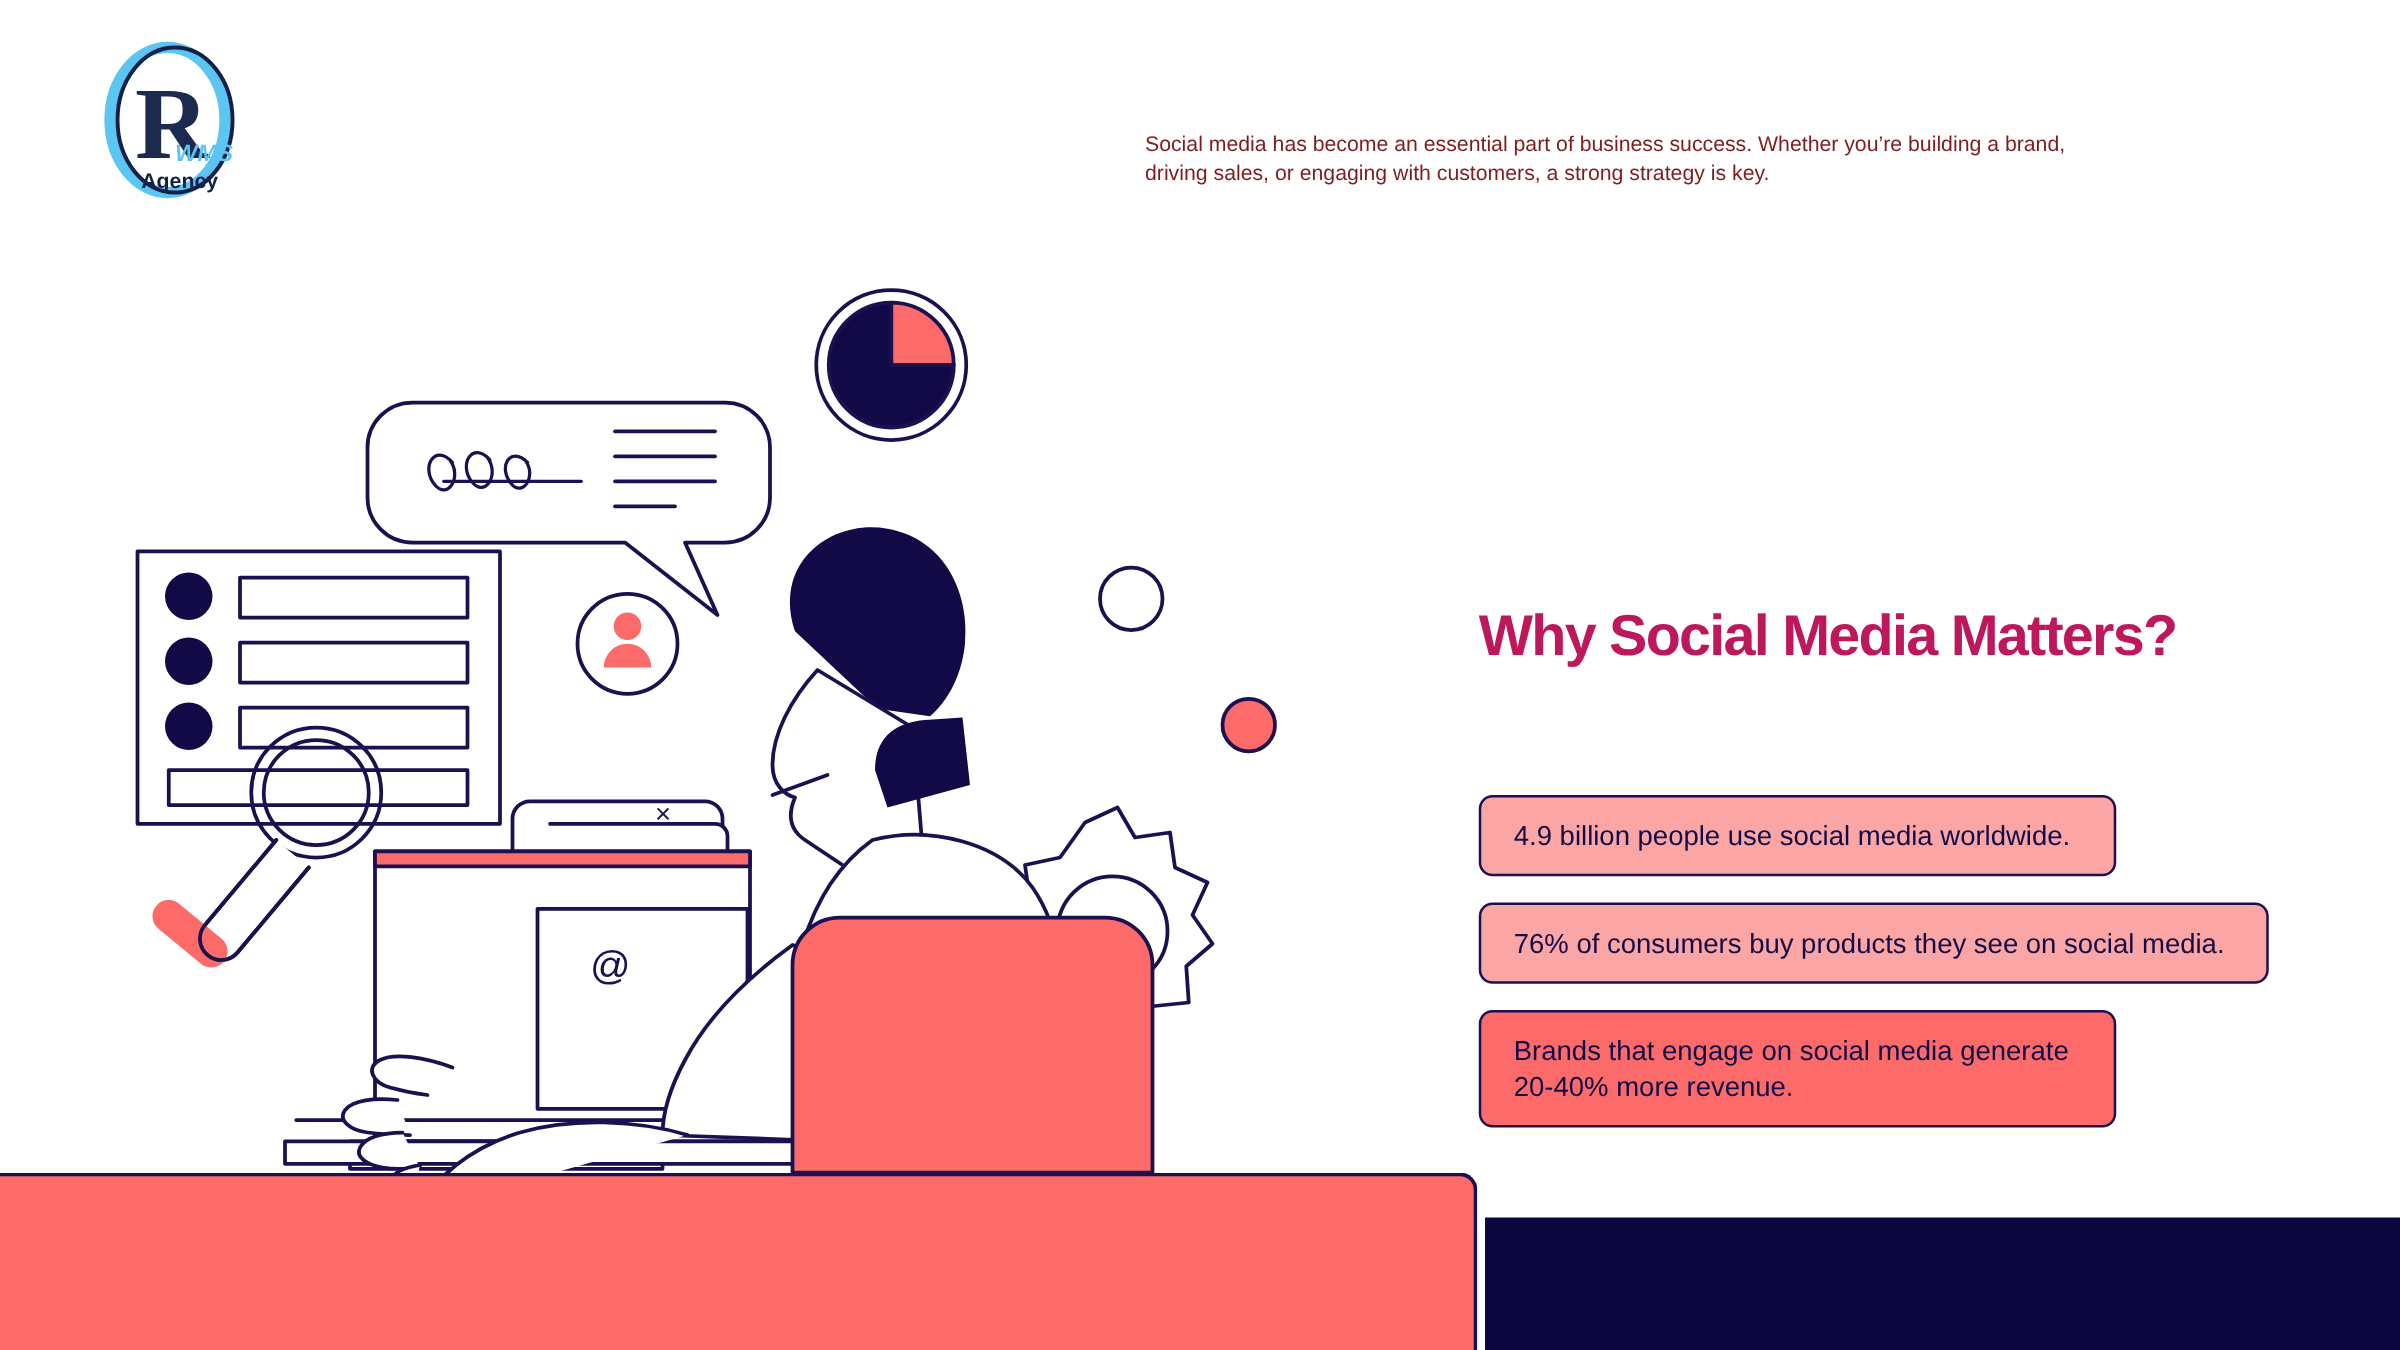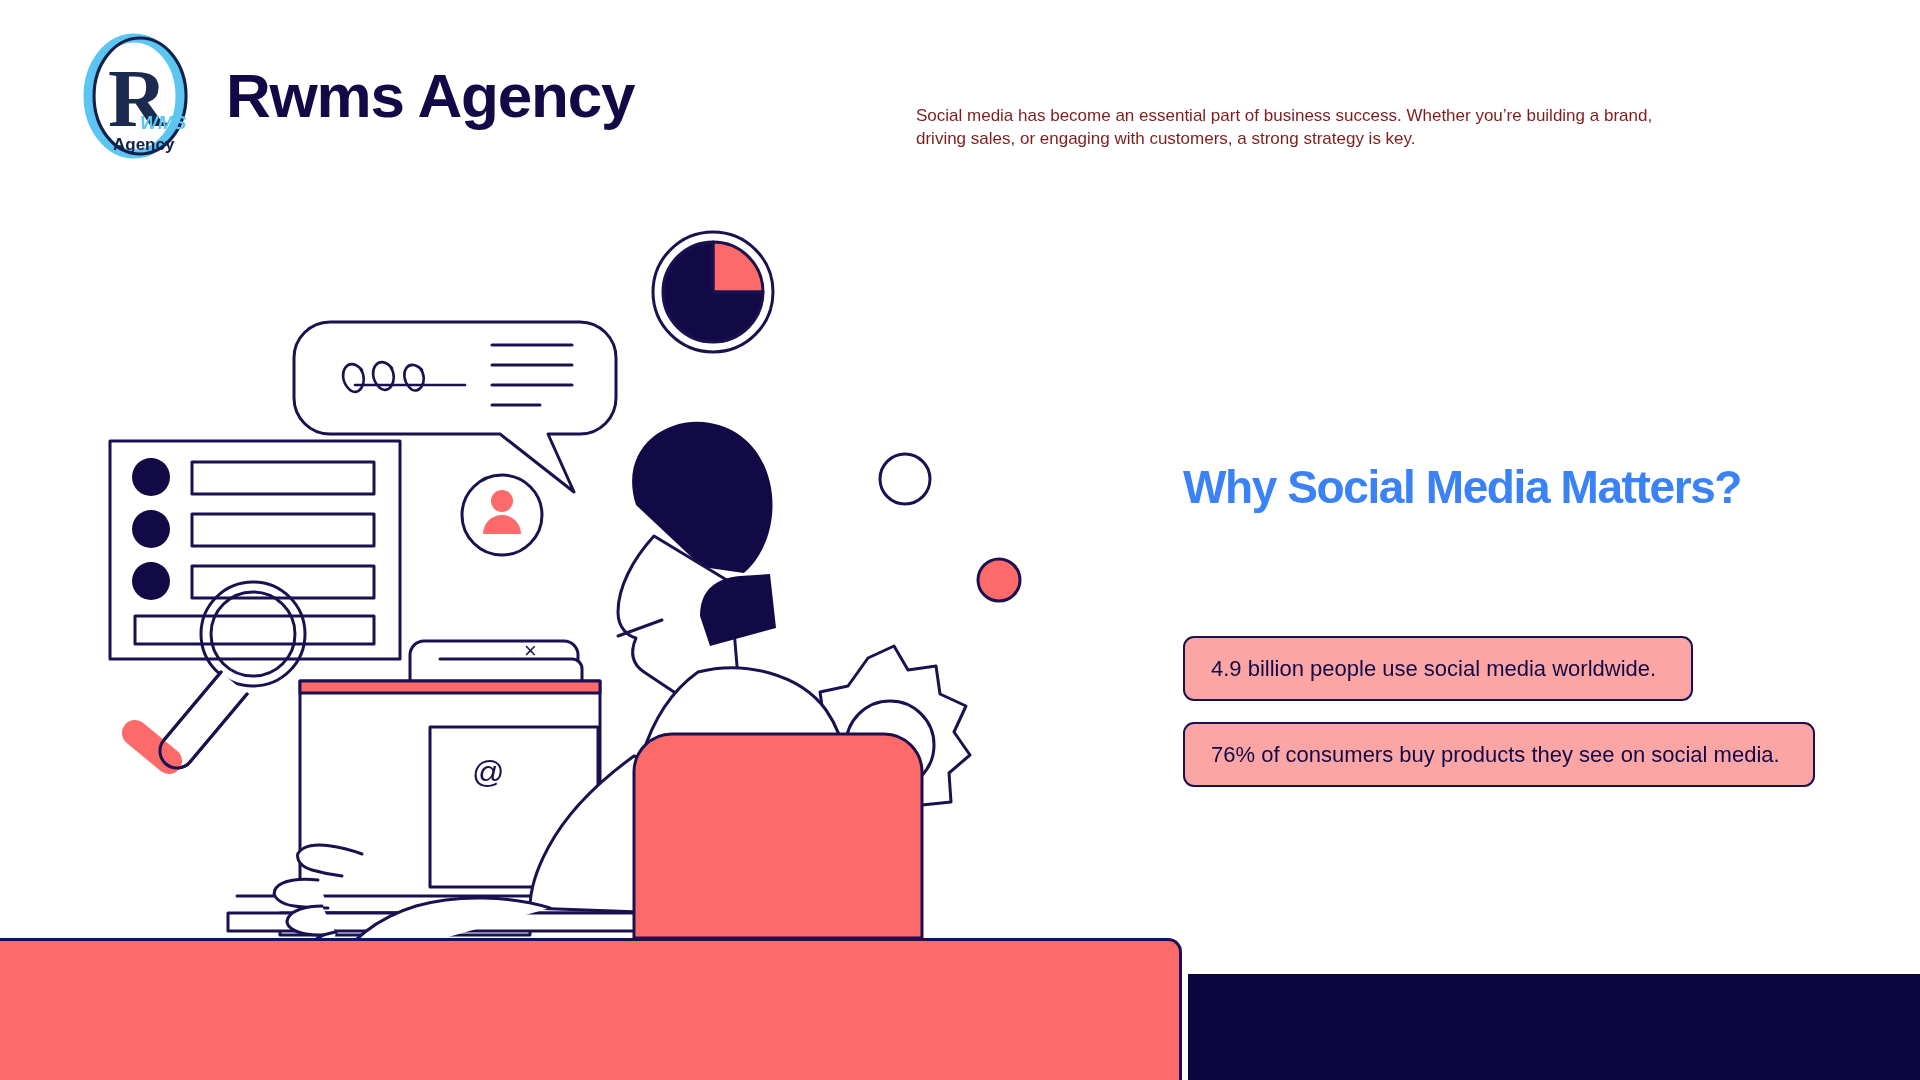--- a/index.html
+++ b/index.html
@@ -59,27 +59,27 @@
     line-height: 1.38;
     color: #7f1d1d;
     margin: 16px;
     width: 790px;
     font-weight: 400;
   }
 
   .section-head {
     position: absolute;
     left: 1183px;
-    top: 464px;
+    top: 485px;
     width: 560px;
     font-size: 46px;
     font-weight: 800;
     letter-spacing: -1.4px;
     line-height: 1.04;
-    color: #3b82f6;
+    color: #be185d;
   }
 
   .facts {
     position: absolute;
     left: 1183px;
     top: 636px;
     width: 640px;
   }
   .fact {
     box-sizing: border-box;
@@ -134,21 +134,20 @@
 <body>
 
 <div class="brand">
   <svg class="brand-logo" viewBox="0 0 132 132">
     <ellipse cx="62" cy="66" rx="46" ry="58" fill="none" stroke="#5cc6f2" stroke-width="9"></ellipse>
     <ellipse cx="68" cy="66" rx="46" ry="58" fill="none" stroke="#12204a" stroke-width="3.2"></ellipse>
     <text x="36" y="96" font-family="'Liberation Serif', serif" font-size="82" font-weight="bold" fill="#1b2a4e">R</text>
     <text x="68" y="99" font-family="'Liberation Sans', sans-serif" font-size="19" font-weight="bold" fill="#5cc6f2" font-style="italic">WMS</text>
     <text x="41" y="120" font-family="'Liberation Sans', sans-serif" font-size="17" font-weight="bold" fill="#12204a">Agency</text>
   </svg>
-  <div class="brand-name">Rwms Agency</div>
 </div>
 
 <svg class="illus" viewBox="0 0 1060 1080">
   <g fill="none" stroke="#1b1150" stroke-width="3" stroke-linecap="round" stroke-linejoin="round">
 
     <g>
       <circle cx="713" cy="292" r="60" fill="#ffffff" stroke="#1b1150" stroke-width="3"></circle>
       <path d="M713 292 L713 242 A50 50 0 0 1 763 292 Z" fill="#fc6a6a" stroke="#1b1150" stroke-width="3"></path>
       <path d="M713 292 L763 292 A50 50 0 1 1 713 242 Z" fill="#120a47" stroke="#1b1150" stroke-width="3"></path>
     </g>
@@ -232,16 +231,17 @@
 
 <div class="right-col">
   <p class="intro-para">Social media has become an essential part of business success. Whether you’re building a brand, driving sales, or engaging with customers, a strong strategy is key.</p>
 </div>
 
 <div class="section-head">Why Social Media Matters?</div>
 
 <div class="facts">
   <div class="fact w1">4.9 billion people use social media worldwide.</div>
   <div class="fact w2">76% of consumers buy products they see on social media.</div>
+  <div class="fact w3 filled">Brands that engage on social media generate 20-40% more revenue.</div>
 </div>
 
 <div class="band-coral"></div>
 <div class="band-navy"></div>
 
 </body></html>

